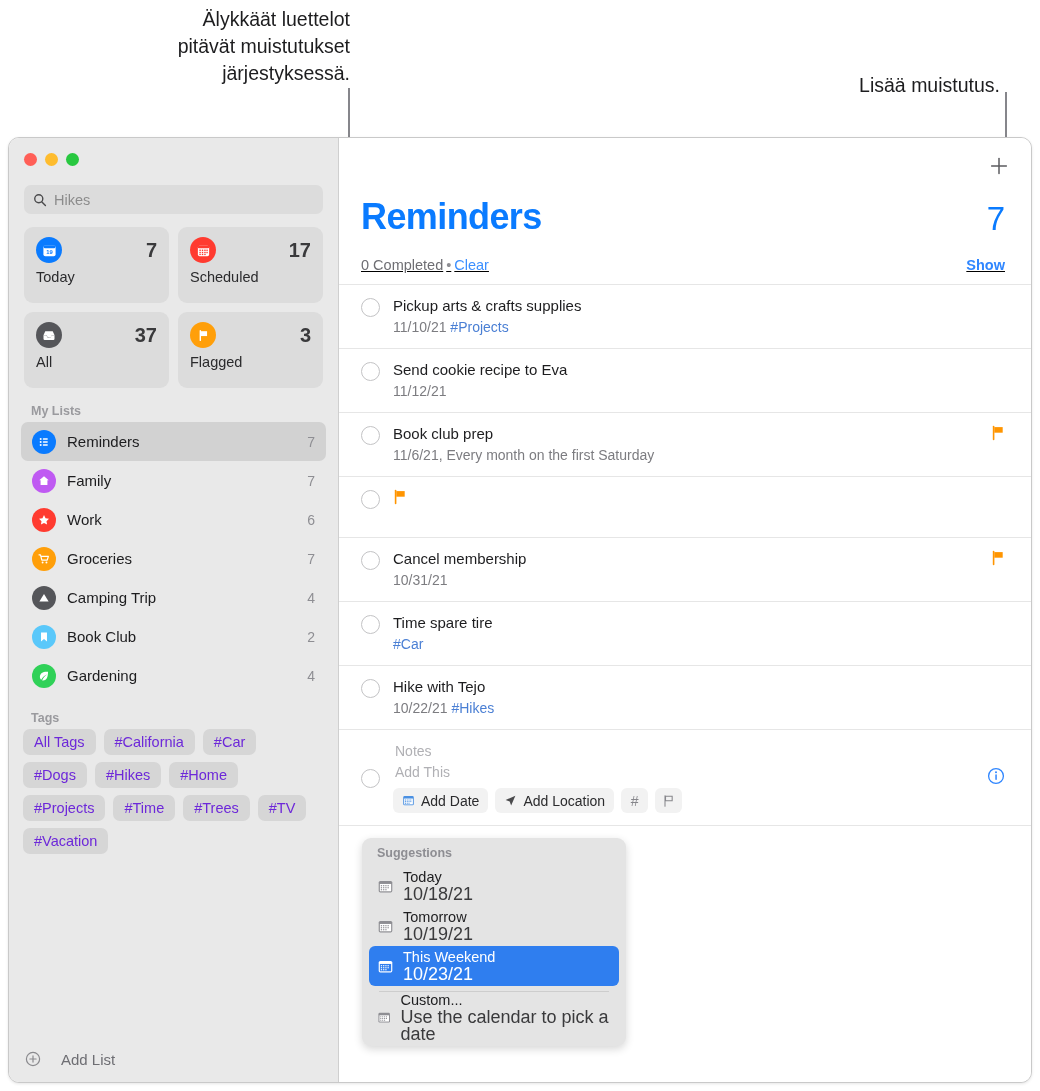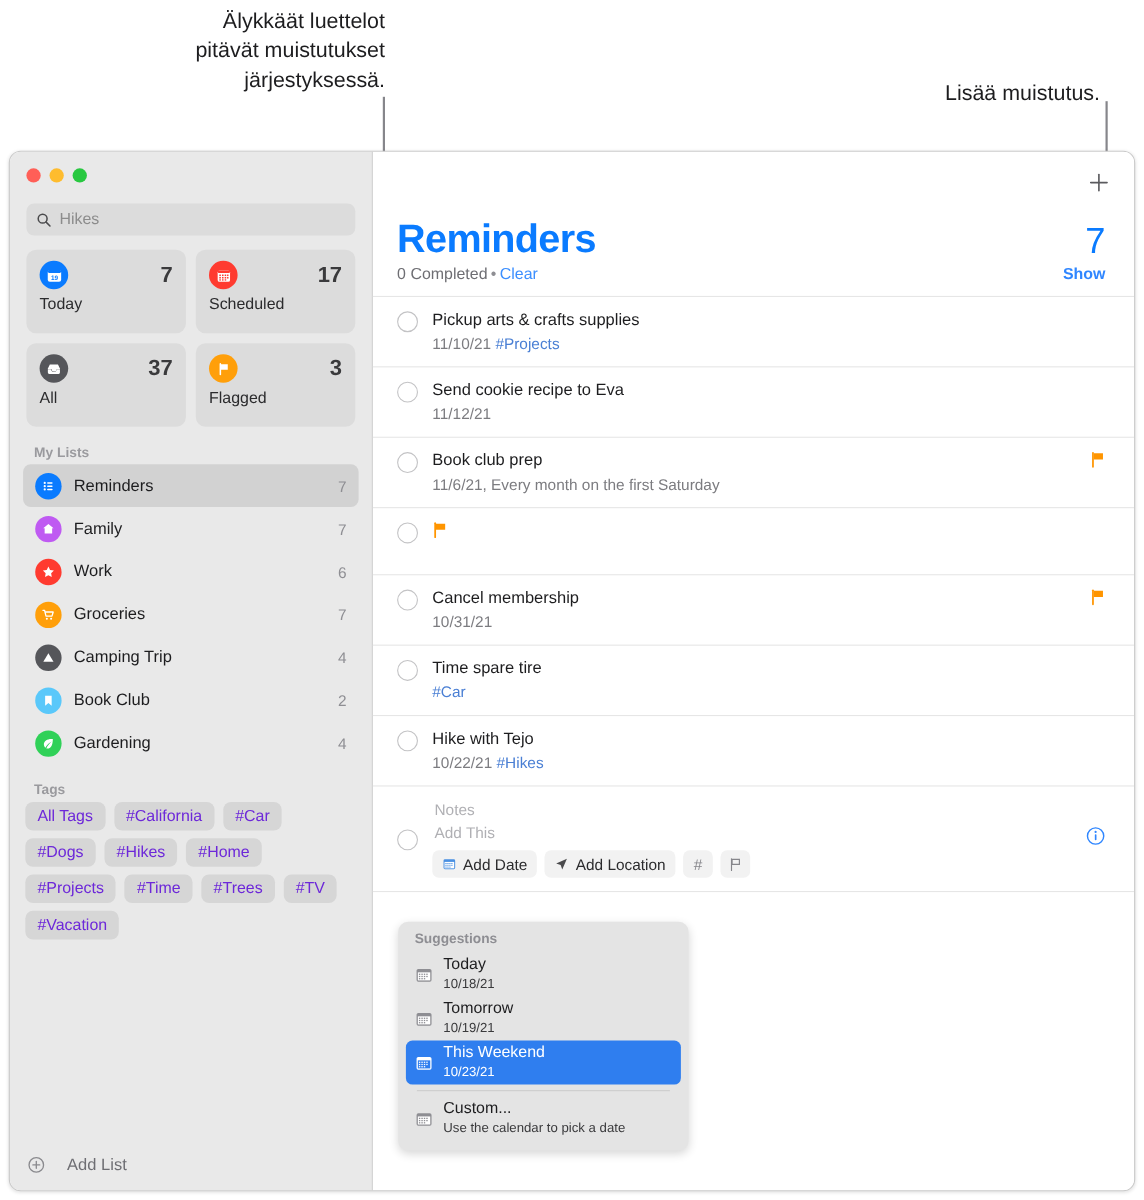--- a/index.html
+++ b/index.html
@@ -174,21 +174,22 @@
   .title-row { display: flex; align-items: flex-end; justify-content: space-between; }
   #list-title {
     font-size: 36px;
     font-weight: bold;
     color: #0a7bff;
     letter-spacing: -0.6px;
   }
   #title-count { font-size: 33px; color: #0a7bff; font-weight: 400; }
   .meta-row {
     display: flex; align-items: center; justify-content: space-between;
-    margin-top: 4px;
+    margin-top: 19px;
+    text-decoration: underline;
   }
   .meta-left { font-size: 14.5px; color: #6e6e73; }
   .meta-left .clear { color: #3c8fff; }
   .meta-left .dot { color: #8e8e93; margin: 0 3px; }
   #show-btn { font-size: 14.5px; color: #2f86ff; font-weight: bold; }
 
   
   #reminders { margin-top: 11px; }
   .rem-row {
     display: flex;
@@ -259,21 +260,21 @@
   .sug-item {
     display: flex;
     align-items: center;
     gap: 9px;
     padding: 4px 8px;
     border-radius: 6px;
     height: 40px;
   }
   .sug-item.active { background: #2f7eef; }
   .sug-text .t1 { font-size: 14.5px; color: #1d1d1f; line-height: 17px; }
-  .sug-text .t2 { font-size: 12px; color: #3a3a3c; line-height: 17px; }
+  .sug-text .t2 { font-size: 18px; color: #3a3a3c; line-height: 17px; }
   .sug-item.active .t1, .sug-item.active .t2 { color: #ffffff; }
   .sug-sep { height: 1px; background: #cdcdcd; margin: 5px 10px; }
 </style>
 </head>
 <body>
 
 <div id="root">
 
   <div class="callout" id="callout-lists">Älykkäät luettelot
 pitävät muistutukset

